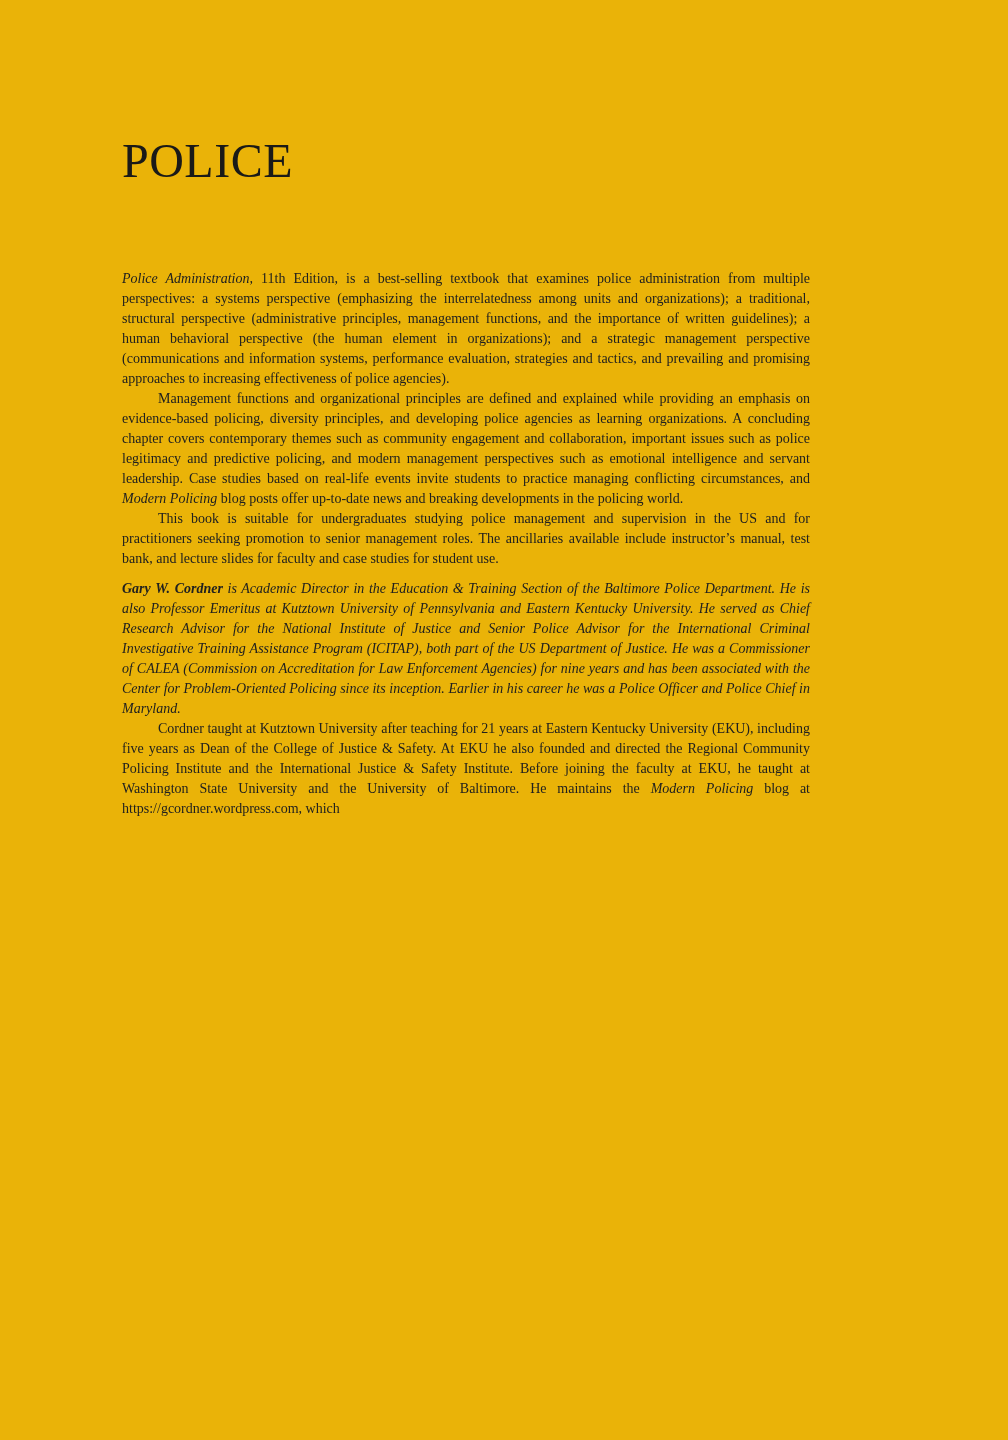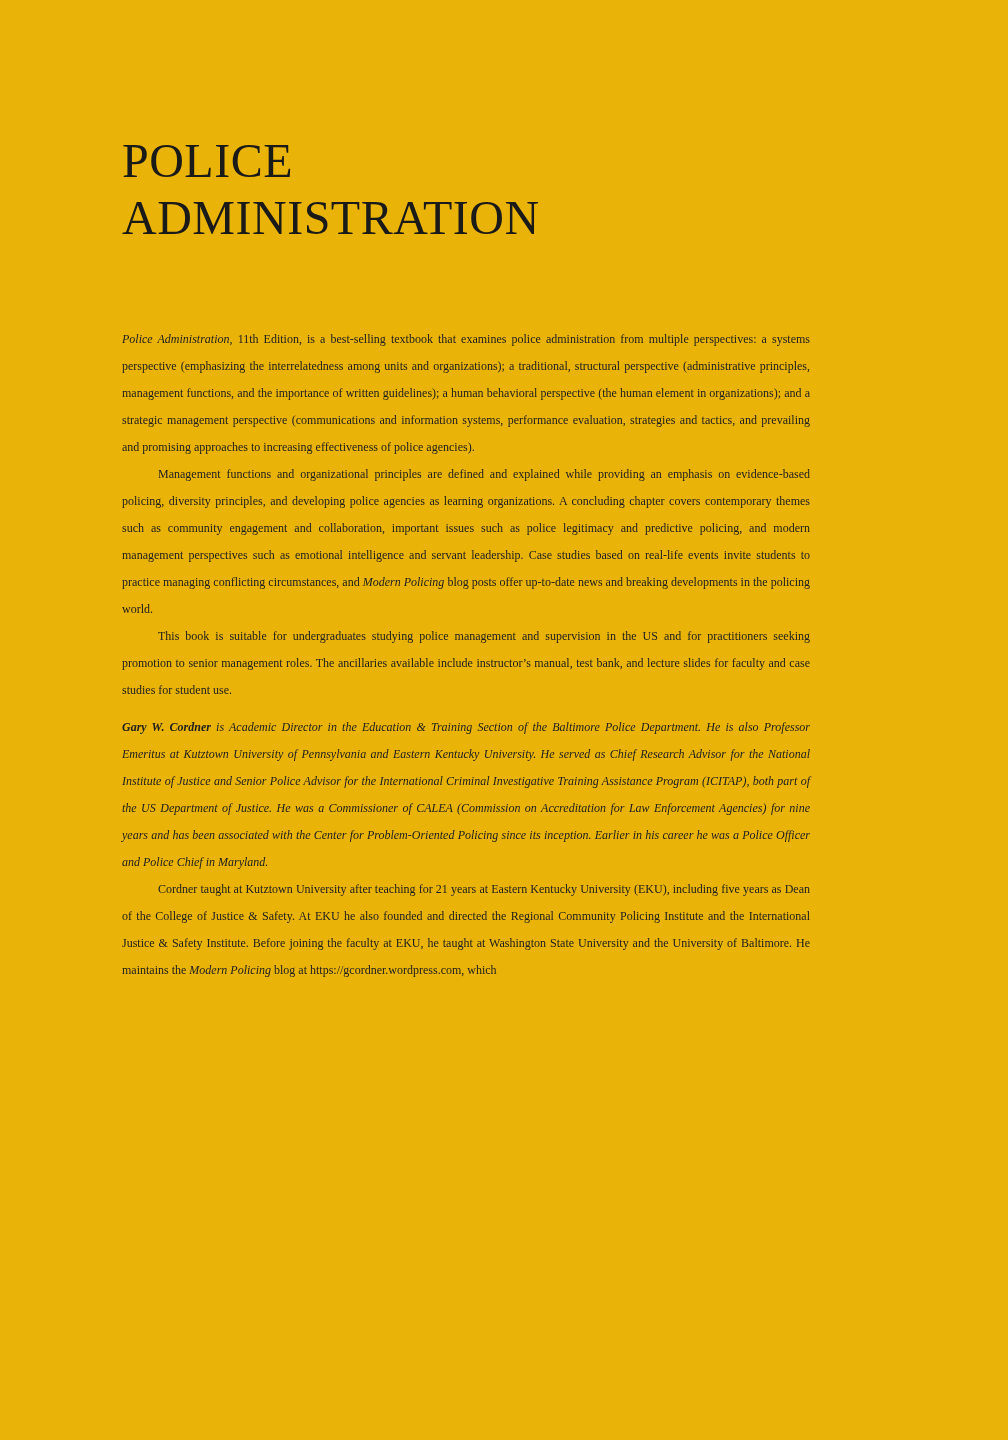--- a/index.html
+++ b/index.html
@@ -21,43 +21,42 @@
   .title {
     font-family: "Liberation Serif", serif;
     font-weight: 400;
     font-size: 48px;
     line-height: 57px;
     letter-spacing: 0.5px;
     color: #1a1a18;
     margin: 0 0 80px 0;
   }
   .body-text {
-    font-size: 12px;
-    line-height: 27px;
+    font-size: 14px;
+    line-height: 20px;
     text-align: justify;
     color: #21211f;
   }
   .body-text p.para {
     margin: 0;
   }
   .body-text p.para.indent {
     text-indent: 36px;
   }
   .body-text p.para.space-before {
     margin-top: 10px;
     font-style: italic;
   }
 </style>
 </head>
 <body>
 
 <div class="page">
   <h1 class="title">
     <span>POLICE</span><br>
-    <span>ADMINISTRATION</span>
   </h1>
   <div class="body-text">
       <p class="para"><span style="font-style: italic;">Police Administration, </span><span>11th Edition, is a best-selling textbook that examines police administration from multiple perspectives: a systems perspective (emphasizing the interrelatedness among units and organizations); a traditional, structural perspective (administrative principles, management functions, and the importance of written guidelines); a human behavioral perspective (the human element in organizations); and a strategic management perspective (communications and information systems, performance evaluation, strategies and tactics, and prevailing and promising approaches to increasing effectiveness of police agencies).</span></p>
       <p class="para indent"><span>Management functions and organizational principles are defined and explained while providing an emphasis on evidence-based policing, diversity principles, and developing police agencies as learning organizations. A concluding chapter covers contemporary themes such as community engagement and collaboration, important issues such as police legitimacy and predictive policing, and modern management perspectives such as emotional intelligence and servant leadership. Case studies based on real-life events invite students to practice managing conflicting circumstances, and </span><span style="font-style: italic;">Modern Policing</span><span> blog posts offer up-to-date news and breaking developments in the policing world.</span></p>
       <p class="para indent"><span>This book is suitable for undergraduates studying police management and supervision in the US and for practitioners seeking promotion to senior management roles. The ancillaries available include instructor’s manual, test bank, and lecture slides for faculty and case studies for student use.</span></p>
       <p class="para space-before"><span style="font-weight: bold;">Gary W. Cordner</span><span> is Academic Director in the Education &amp; Training Section of the Baltimore Police Department. He is also Professor Emeritus at Kutztown University of Pennsylvania and Eastern Kentucky University. He served as Chief Research Advisor for the National Institute of Justice and Senior Police Advisor for the International Criminal Investigative Training Assistance Program (ICITAP), both part of the US Department of Justice. He was a Commissioner of CALEA (Commission on Accreditation for Law Enforcement Agencies) for nine years and has been associated with the Center for Problem-Oriented Policing since its inception. Earlier in his career he was a Police Officer and Police Chief in Maryland.</span></p>
       <p class="para indent"><span>Cordner taught at Kutztown University after teaching for 21 years at Eastern Kentucky University (EKU), including five years as Dean of the College of Justice &amp; Safety. At EKU he also founded and directed the Regional Community Policing Institute and the International Justice &amp; Safety Institute. Before joining the faculty at EKU, he taught at Washington State University and the University of Baltimore. He maintains the </span><span style="font-style: italic;">Modern Policing</span><span> blog at https://gcordner.wordpress.com, which</span></p>
     </div>
 </div>
 

